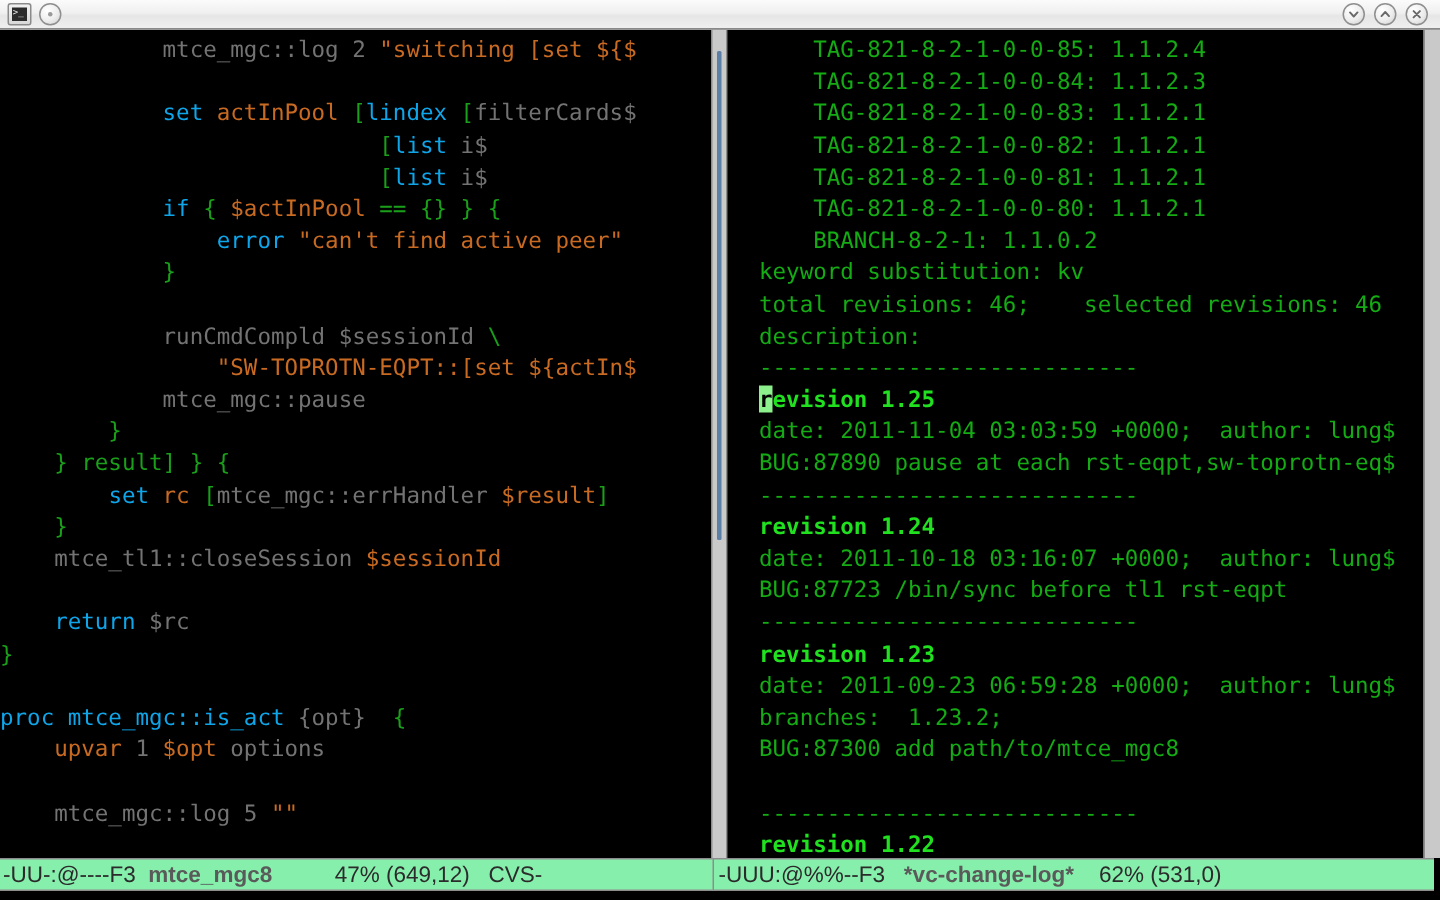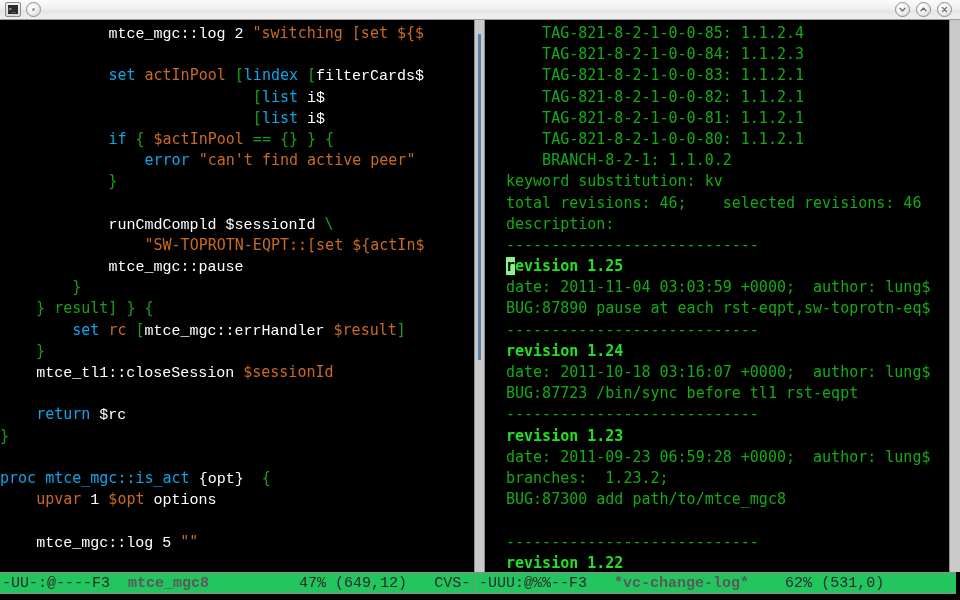--- a/index.html
+++ b/index.html
@@ -81,21 +81,21 @@
     position: absolute; left: 0; top: 0;
     padding: 3px 0 0 0;
     font-family: "DejaVu Sans Mono", monospace;
     font-size: 15px;
     line-height: 21.2px;
     white-space: pre;
     letter-spacing: 0px;
   }
   .code .line { height: 21.2px; }   
   .c-kw    { color: #0ea5e9; }
-  .c-green { color: #ffffff; font-family: Liberation Mono, monospace; }
+  .c-green { color: #737373; }
   .c-var   { color: #c96a22; }
   .c-str   { color: #c96a22; }
   .c-plain { color: #1a9f1a; }
 
   .rlog    { color: #14ab14; }
   .rlog b  { color: #20e020; font-weight: bold; }
 
   .cursor-block {
     background: #8cf08c;
     color: #000;
@@ -120,24 +120,24 @@
   .sb-divider {
     position: absolute; top: 0;
     left: 485px; width: 1px; height: 552px;
     background: #000;
   }
 
   
   .modeline {
     position: absolute;
     top: 552px; height: 22px;
-    background: #22c55e;
+    background: #86efac;
     border-top: 1px solid #8d8d8d;
     border-bottom: 1px solid #8d8d8d;
-    font-family: Liberation Mono, monospace;
+    font-family: Liberation Sans, sans-serif;
     font-size: 15px;
     line-height: 21px;
     color: #2b2b2b;
     white-space: pre;
     overflow: hidden;
   }
   .ml-left  { left: 0;   width: 479px; padding-left: 2px; }
   .ml-right { left: 475px; width: 481px; padding-left: 3px; border-left: 1px solid #8d8d8d;}
   .ml-buf { font-weight: bold; color: #5a5a5a; }
 

